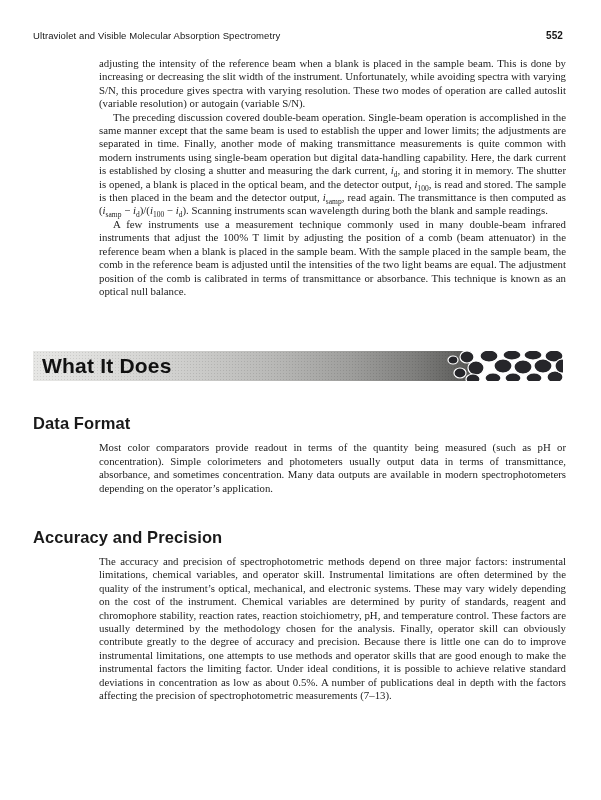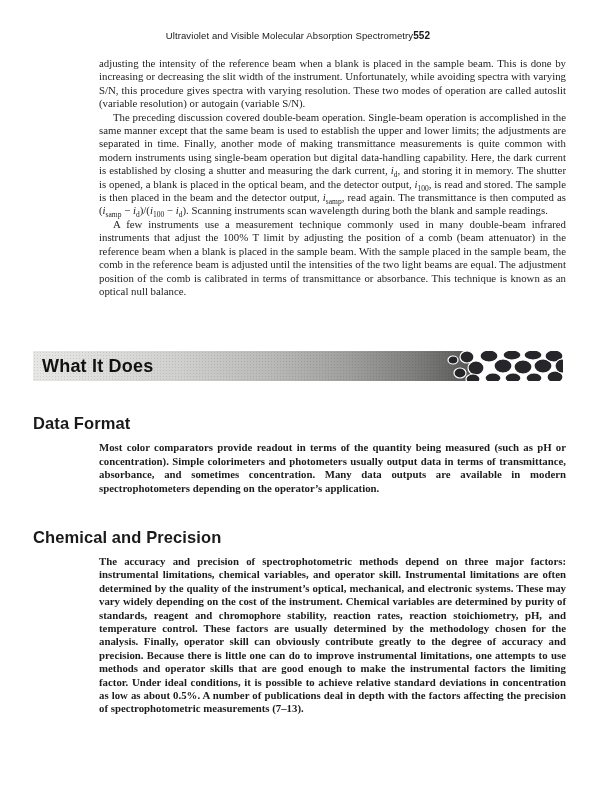--- a/index.html
+++ b/index.html
@@ -7,21 +7,21 @@
     position:relative;
     width:601px;height:800px;
     background:#ffffff;
     margin:0 auto;
     overflow:hidden;
     font-family:"Liberation Serif", serif;
     color:#1c1c1c;
   }
   
   .running-header{
-    display:flex;justify-content:center;align-items:baseline;
+    display:flex;justify-content:space-between;align-items:baseline;
     margin:30px 38px 0 33px;
     font-family:"Liberation Sans", sans-serif;
     font-size:9.5px;letter-spacing:.1px;color:#161616;
   }
   .running-header .pageno{font-weight:bold;font-size:10px;}
   
   .textcol{
     margin:16px 35px 0 99px;
     width:467px;
     font-size:10.8px;line-height:13.4px;
@@ -44,37 +44,37 @@
   }
   .banner::before{
     content:"";position:absolute;inset:0;
     background-image:radial-gradient(rgba(0,0,0,0.10) 0.6px, transparent 0.7px);
     background-size:3px 3px;
     pointer-events:none;
   }
   .banner-title{
     position:absolute;left:9px;top:50%;transform:translateY(-50%);
     font-family:"Liberation Sans", sans-serif;
-    font-weight:bold;font-size:18px;letter-spacing:.2px;color:#111;
+    font-weight:bold;font-size:21px;letter-spacing:.2px;color:#111;
     z-index:2;
   }
   .banner svg{position:absolute;right:0;top:0;height:30px;z-index:1;}
   
   .section-heading{
     margin:33px 5px 0 33px;
     font-family:"Liberation Sans", sans-serif;
     font-size:16.5px;font-weight:bold;letter-spacing:.1px;color:#1a1a1a;
   }
   .section-body{
     margin:8px 35px 0 99px;
     width:467px;
     font-size:10.8px;line-height:13.4px;
     text-align:justify;
   }
-  .section-body p{margin:0;font-weight:bold;}
+  .section-body p{margin:0;}
 </style>
 </head>
 <body>
 
 <div class="page">
 
   <div class="running-header">
     <span>Ultraviolet and Visible Molecular Absorption Spectrometry</span>
     <span class="pageno">552</span>
   </div>
@@ -112,19 +112,19 @@
   </div>
 
   <div class="section">
     <div class="section-heading">Data Format</div>
     <div class="section-body">
       <p>Most color comparators provide readout in terms of the quantity being measured (such as pH or concentration). Simple colorimeters and photometers usually output data in terms of transmittance, absorbance, and sometimes concentration. Many data outputs are available in modern spectrophotometers depending on the operator’s application.</p>
     </div>
   </div>
 
   <div class="section">
-    <div class="section-heading">Chemical and Precision</div>
+    <div class="section-heading">Accuracy and Precision</div>
     <div class="section-body">
       <p>The accuracy and precision of spectrophotometric methods depend on three major factors: instrumental limitations, chemical variables, and operator skill. Instrumental limitations are often determined by the quality of the instrument’s optical, mechanical, and electronic systems. These may vary widely depending on the cost of the instrument. Chemical variables are determined by purity of standards, reagent and chromophore stability, reaction rates, reaction stoichiometry, pH, and temperature control. These factors are usually determined by the methodology chosen for the analysis. Finally, operator skill can obviously contribute greatly to the degree of accuracy and precision. Because there is little one can do to improve instrumental limitations, one attempts to use methods and operator skills that are good enough to make the instrumental factors the limiting factor. Under ideal conditions, it is possible to achieve relative standard deviations in concentration as low as about 0.5%. A number of publications deal in depth with the factors affecting the precision of spectrophotometric measurements (7–13).</p>
     </div>
   </div>
 
 </div>
 
 </body></html>

